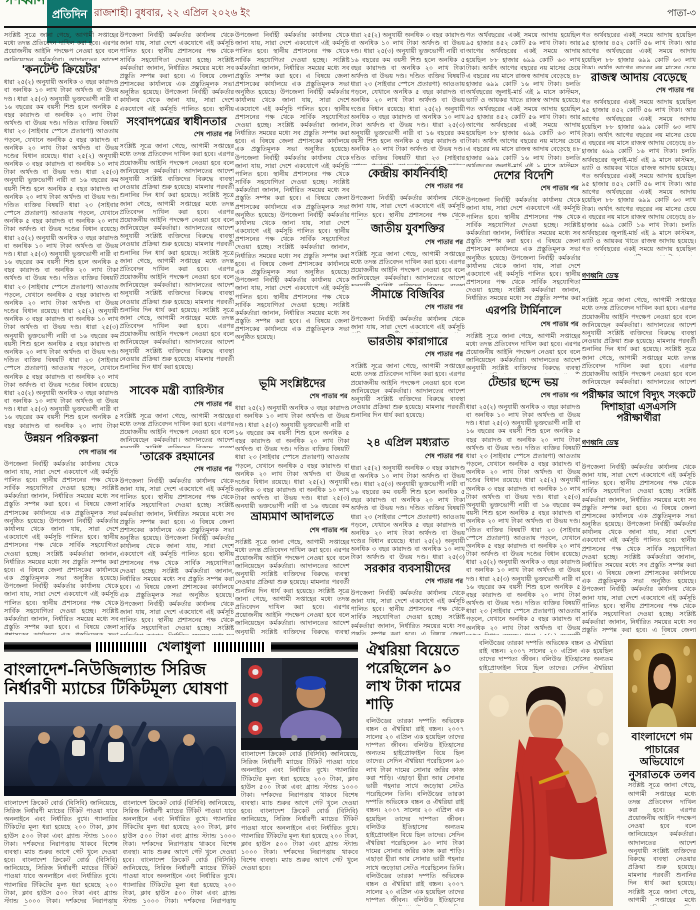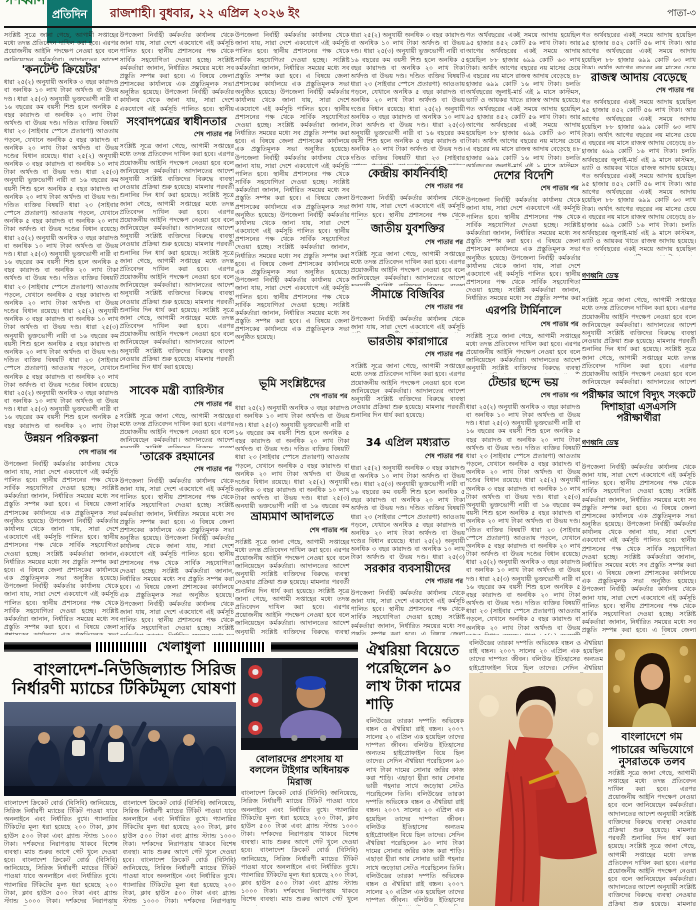--- a/index.html
+++ b/index.html
@@ -7,21 +7,21 @@
   body{background:#e8e6df;font-family:"DejaVu Sans",sans-serif}
   .page{width:700px;height:910px;background:#fcfbf6;padding:2px 4px 4px;display:flex;flex-direction:column;overflow:hidden}
 
   
   .masthead{height:23px;display:flex;align-items:center;flex:0 0 auto}
   .logo{display:flex;flex-direction:column;justify-content:flex-end}
   .logo-tag{width:52px;height:3px;background:repeating-linear-gradient(90deg,#cf2030 0 3px,transparent 3px 5px);margin-bottom:1px}
   .logo-row{display:flex;align-items:flex-start;gap:2px}
   .logo-w1{color:#1c7a32;font-weight:bold;font-size:14px;letter-spacing:-.5px}
   .logo-w2{background:#0f766e;color:#fff;font-weight:bold;font-size:11px;padding:18px 5px}
-  .dateline{font-size:12px;color:#7c1f1f;margin-left:18px;font-weight:bold}
+  .dateline{font-size:10px;color:#7c1f1f;margin-left:2px;font-weight:normal}
   .pageno{margin-left:auto;font-size:9.5px;color:#1c1c1c}
   .rule{height:2px;background:#151515;margin:1px 0 3px;flex:0 0 auto}
 
   
   .cols{display:flex;gap:1px;height:604px;overflow:hidden;flex:0 0 auto}
   .col{flex:1 1 0;display:flex;flex-direction:column;overflow:hidden;min-width:0}
   .fill{font-size:6.3px;line-height:1.3;text-align:justify;color:#2d2b28;overflow:hidden;flex:0 0 auto}
   .grow{flex:1 1 auto}
   .hl{font-size:11px;font-weight:bold;text-align:center;line-height:1.12;color:#0c0c0c;margin:3px 0 0;flex:0 0 auto}
   .hl.small{font-size:10px}
@@ -32,27 +32,27 @@
   .bottom{display:flex;gap:8px;margin-top:4px;flex:1 1 auto;overflow:hidden}
   .sports{width:354px;display:flex;flex-direction:column;overflow:hidden}
   .ent{flex:1;display:flex;flex-direction:column;overflow:hidden}
   .secbar{display:flex;align-items:center;gap:5px;height:16px;margin-bottom:3px;flex:0 0 auto}
   .bar-solid{flex:1;height:10px;background:linear-gradient(180deg,#777,#000 35%,#000 65%,#888)}
   .bar-stripes{width:52px;height:10px;background:repeating-linear-gradient(90deg,#000 0 2px,#fff 2px 4px)}
   .seclabel{font-size:13px;font-weight:bold;color:#0a0a0a;padding:0 4px}
   .sports-body{display:flex;gap:5px;flex:1;overflow:hidden}
   .sports-left{width:232px;display:flex;flex-direction:column;overflow:hidden}
   .sports-right{flex:1;display:flex;flex-direction:column;overflow:hidden}
-  .bighead{font-size:16.5px;font-weight:bold;text-align:right;line-height:1.18;color:#0b0b0b;margin:2px 0 3px}
+  .bighead{font-size:16.5px;font-weight:bold;text-align:left;line-height:1.18;color:#0b0b0b;margin:2px 0 3px}
   .photo{overflow:hidden;flex:0 0 auto;background:#222}
   .photo svg{display:block;width:100%;height:100%}
   .textrow{display:flex;gap:5px;flex:1;overflow:hidden;margin-top:3px}
   .textrow .fill{flex:1 1 0;min-width:0}
   .caphead{font-size:9.5px;font-weight:bold;text-align:center;line-height:1.2;color:#0c0c0c;margin:3px 0 2px;flex:0 0 auto}
-  .ent-body{display:flex;gap:5px;flex:1;overflow:hidden}
+  .ent-body{display:flex;gap:15px;flex:1;overflow:hidden}
   .ent-a{width:98px;display:flex;flex-direction:column;overflow:hidden}
   .ent-b{width:134px;display:flex;flex-direction:column;overflow:hidden}
   .ent-c{flex:1;display:flex;flex-direction:column;overflow:hidden}
   .enthead{font-size:14.5px;font-weight:bold;line-height:1.25;color:#0b0b0b;margin:2px 0 3px;flex:0 0 auto}
   .enthead2{font-size:10.5px;font-weight:bold;text-align:center;line-height:1.2;color:#0c0c0c;margin:3px 0 1px;flex:0 0 auto}
 </style>
 </head>
 <body>
 
 <div class="page">
@@ -111,21 +111,21 @@
       <div class="fill" style="height:26px">উপজেলা নির্বাহী কর্মকর্তার কার্যালয় থেকে জানা যায়, সারা দেশে একযোগে এই কর্মসূচি পালিত হবে। স্থানীয় প্রশাসনের পক্ষ থেকে সার্বিক সহযোগিতা দেওয়া হচ্ছে। সংশ্লিষ্ট কর্মকর্তারা জানান, নির্ধারিত সময়ের মধ্যে সব প্রস্তুতি সম্পন্ন করা হবে। এ বিষয়ে জেলা প্রশাসকের কার্যালয়ে এক প্রস্তুতিমূলক সভা অনুষ্ঠিত হয়েছে।</div>
       <h3 class="hl">জাতীয় যুবশক্তির</h3>
       <div class="cont">শেষ পাতার পর</div>
       <div class="fill" style="height:36px">সংশ্লিষ্ট সূত্রে জানা গেছে, আগামী সপ্তাহের মধ্যে তদন্ত প্রতিবেদন দাখিল করা হবে। এরপর প্রয়োজনীয় আইনি পদক্ষেপ নেওয়া হবে বলে জানিয়েছেন কর্মকর্তারা। আদালতের আদেশ অনুযায়ী সংশ্লিষ্ট ব্যক্তিদের বিরুদ্ধে ব্যবস্থা নেওয়ার প্রক্রিয়া শুরু হয়েছে। মামলার পরবর্তী শুনানির দিন ধার্য করা হয়েছে।</div>
       <h3 class="hl">সীমান্তে বিজিবির</h3>
       <div class="cont">শেষ পাতার পর</div>
       <div class="fill" style="height:18px">উপজেলা নির্বাহী কর্মকর্তার কার্যালয় থেকে জানা যায়, সারা দেশে একযোগে এই কর্মসূচি পালিত হবে। স্থানীয় প্রশাসনের পক্ষ থেকে সার্বিক সহযোগিতা দেওয়া হচ্ছে। সংশ্লিষ্ট কর্মকর্তারা জানান, নির্ধারিত সময়ের মধ্যে সব প্রস্তুতি সম্পন্ন করা হবে। এ বিষয়ে জেলা প্রশাসকের কার্যালয়ে এক প্রস্তুতিমূলক সভা অনুষ্ঠিত হয়েছে।</div>
       <h3 class="hl">ভারতীয় কারাগারে</h3>
       <div class="cont">শেষ পাতার পর</div>
       <div class="fill" style="height:72px">সংশ্লিষ্ট সূত্রে জানা গেছে, আগামী সপ্তাহের মধ্যে তদন্ত প্রতিবেদন দাখিল করা হবে। এরপর প্রয়োজনীয় আইনি পদক্ষেপ নেওয়া হবে বলে জানিয়েছেন কর্মকর্তারা। আদালতের আদেশ অনুযায়ী সংশ্লিষ্ট ব্যক্তিদের বিরুদ্ধে ব্যবস্থা নেওয়ার প্রক্রিয়া শুরু হয়েছে। মামলার পরবর্তী শুনানির দিন ধার্য করা হয়েছে।</div>
-      <h3 class="hl">34 এপ্রিল মধ্যরাত</h3>
+      <h3 class="hl">২৪ এপ্রিল মধ্যরাত</h3>
       <div class="cont">শেষ পাতার পর</div>
       <div class="fill" style="height:96px">ধারা ২৫(২) অনুযায়ী অনধিক ৩ বছর কারাদণ্ড বা অনধিক ১০ লাখ টাকা অর্থদণ্ড বা উভয় দণ্ড। ধারা ২৫(৩) অনুযায়ী ভুক্তভোগী নারী বা ১৬ বছরের কম বয়সী শিশু হলে অনধিক ৫ বছর কারাদণ্ড বা অনধিক ২০ লাখ টাকা অর্থদণ্ড বা উভয় দণ্ড। দণ্ডিত ব্যক্তির বিষয়টি ধারা ২৩ (সাইবার স্পেসে প্রতারণা) আওতায় পড়লে, যেখানে অনধিক ৫ বছর কারাদণ্ড বা অনধিক ২০ লাখ টাকা অর্থদণ্ড বা উভয় দণ্ডের বিধান রয়েছে। ধারা ২৫(২) অনুযায়ী অনধিক ৩ বছর কারাদণ্ড বা অনধিক ১০ লাখ টাকা অর্থদণ্ড বা উভয় দণ্ড। ধারা ২৫(৩) অনুযায়ী ভুক্তভোগী নারী বা ১৬ বছরের কম বয়সী শিশু হলে অনধিক ৫ বছর কারাদণ্ড বা অনধিক ২০ লাখ টাকা অর্থদণ্ড বা উভয় দণ্ড। দণ্ডিত ব্যক্তির বিষয়টি ধারা ২৩ (সাইবার স্পেসে প্রতারণা) আওতায় পড়লে, যেখানে অনধিক ৫ বছর কারাদণ্ড বা অনধিক ২০ লাখ টাকা অর্থদণ্ড বা উভয় দণ্ডের বিধান রয়েছে।</div>
       <h3 class="hl">সরকার ব্যবসায়ীদের</h3>
       <div class="cont">শেষ পাতার পর</div>
       <div class="fill grow">উপজেলা নির্বাহী কর্মকর্তার কার্যালয় থেকে জানা যায়, সারা দেশে একযোগে এই কর্মসূচি পালিত হবে। স্থানীয় প্রশাসনের পক্ষ থেকে সার্বিক সহযোগিতা দেওয়া হচ্ছে। সংশ্লিষ্ট কর্মকর্তারা জানান, নির্ধারিত সময়ের মধ্যে সব প্রস্তুতি সম্পন্ন করা হবে। এ বিষয়ে জেলা প্রশাসকের কার্যালয়ে এক প্রস্তুতিমূলক সভা অনুষ্ঠিত হয়েছে। উপজেলা নির্বাহী কর্মকর্তার কার্যালয় থেকে জানা যায়, সারা দেশে একযোগে এই কর্মসূচি পালিত হবে। স্থানীয় প্রশাসনের পক্ষ থেকে সার্বিক সহযোগিতা দেওয়া হচ্ছে। সংশ্লিষ্ট কর্মকর্তারা জানান, নির্ধারিত সময়ের মধ্যে সব প্রস্তুতি সম্পন্ন করা হবে। এ বিষয়ে জেলা প্রশাসকের কার্যালয়ে এক প্রস্তুতিমূলক সভা অনুষ্ঠিত হয়েছে।</div>
     </div>
 
     <div class="col">
       <div class="fill" style="height:136px">গত অর্থবছরের একই সময়ে আদায় হয়েছিল ৯৫ হাজার ৪৫২ কোটি ৫৬ লাখ টাকা। আর আগের অর্থবছরের একই সময়ে আদায় হয়েছিল ৮৮ হাজার ৬৯৯ কোটি ৬৩ লাখ টাকা। অর্থাৎ আগের বছরের নয় মাসের চেয়ে এ বছরের নয় মাসে রাজস্ব আদায় বেড়েছে ৪৮ হাজার ৬৯৯ কোটি ১৬ লাখ টাকা। চলতি অর্থবছরের জুলাই-মার্চ এই ৯ মাসে কাস্টমস, ভ্যাট ও আয়কর খাতে রাজস্ব আদায় হয়েছে। গত অর্থবছরের একই সময়ে আদায় হয়েছিল ৯৫ হাজার ৪৫২ কোটি ৫৬ লাখ টাকা। আর আগের অর্থবছরের একই সময়ে আদায় হয়েছিল ৮৮ হাজার ৬৯৯ কোটি ৬৩ লাখ টাকা। অর্থাৎ আগের বছরের নয় মাসের চেয়ে এ বছরের নয় মাসে রাজস্ব আদায় বেড়েছে ৪৮ হাজার ৬৯৯ কোটি ১৬ লাখ টাকা। চলতি অর্থবছরের জুলাই-মার্চ এই ৯ মাসে কাস্টমস, ভ্যাট ও আয়কর খাতে রাজস্ব আদায় হয়েছে।</div>
       <h3 class="hl">দেশের বিদেশি</h3>
@@ -226,21 +226,20 @@
               <circle cx="68" cy="36" r="14" fill="#bd8a5f"></circle>
               <path d="M53 32 q15 -14 30 0 l-2 -8 q-13 -10 -26 0 z" fill="#1e3fae"></path>
               <ellipse cx="68" cy="25" rx="15" ry="7" fill="#1e3fae"></ellipse>
               <rect y="80" width="114" height="12" fill="#12151c"></rect>
               <g fill="#9a9a9a">
                   <circle cx="52" cy="80" r="3"></circle>
                   <circle cx="80" cy="80" r="3"></circle>
                 </g>
             </svg>
           </div>
-          <h3 class="caphead">বোলারদের প্রশংসায় যা বললেন টাইগার অধিনায়ক মিরাজ</h3>
           <div class="fill grow">বাংলাদেশ ক্রিকেট বোর্ড (বিসিবি) জানিয়েছে, সিরিজ নির্ধারণী ম্যাচের টিকিট পাওয়া যাবে অনলাইনে এবং নির্ধারিত বুথে। গ্যালারির টিকিটের মূল্য ধরা হয়েছে ২০০ টাকা, ক্লাব হাউস ৫০০ টাকা এবং গ্র্যান্ড স্ট্যান্ড ১০০০ টাকা। দর্শকদের নিরাপত্তায় থাকবে বিশেষ ব্যবস্থা। ম্যাচ শুরুর আগে গেট খুলে দেওয়া হবে। বাংলাদেশ ক্রিকেট বোর্ড (বিসিবি) জানিয়েছে, সিরিজ নির্ধারণী ম্যাচের টিকিট পাওয়া যাবে অনলাইনে এবং নির্ধারিত বুথে। গ্যালারির টিকিটের মূল্য ধরা হয়েছে ২০০ টাকা, ক্লাব হাউস ৫০০ টাকা এবং গ্র্যান্ড স্ট্যান্ড ১০০০ টাকা। দর্শকদের নিরাপত্তায় থাকবে বিশেষ ব্যবস্থা। ম্যাচ শুরুর আগে গেট খুলে দেওয়া হবে।</div>
         </div>
       </div>
     </section>
 
     <section class="ent">
       <div class="ent-body">
         <div class="ent-a">
           <h2 class="enthead">ঐশ্বরিয়া বিয়েতে পরেছিলেন ৯০ লাখ টাকা দামের শাড়ি</h2>
           <div class="fill grow">বলিউডের তারকা দম্পতি অভিষেক বচ্চন ও ঐশ্বরিয়া রাই বচ্চন। ২০০৭ সালের ২০ এপ্রিল এক হয়েছিল তাদের দাম্পত্য জীবন। বলিউড ইতিহাসের অন্যতম হাইপ্রোফাইল বিয়ে ছিল তাদের। সেদিন ঐশ্বরিয়া পরেছিলেন ৯০ লাখ টাকা দামের সোনার জরির কাজ করা শাড়ি। এছাড়া হীরা আর সোনার ভারী গহনার সাথে জড়োয়া সেটও পরেছিলেন তিনি। বলিউডের তারকা দম্পতি অভিষেক বচ্চন ও ঐশ্বরিয়া রাই বচ্চন। ২০০৭ সালের ২০ এপ্রিল এক হয়েছিল তাদের দাম্পত্য জীবন। বলিউড ইতিহাসের অন্যতম হাইপ্রোফাইল বিয়ে ছিল তাদের। সেদিন ঐশ্বরিয়া পরেছিলেন ৯০ লাখ টাকা দামের সোনার জরির কাজ করা শাড়ি। এছাড়া হীরা আর সোনার ভারী গহনার সাথে জড়োয়া সেটও পরেছিলেন তিনি। বলিউডের তারকা দম্পতি অভিষেক বচ্চন ও ঐশ্বরিয়া রাই বচ্চন। ২০০৭ সালের ২০ এপ্রিল এক হয়েছিল তাদের দাম্পত্য জীবন। বলিউড ইতিহাসের অন্যতম হাইপ্রোফাইল বিয়ে ছিল তাদের। সেদিন ঐশ্বরিয়া পরেছিলেন ৯০ লাখ টাকা দামের সোনার জরির কাজ করা শাড়ি। এছাড়া হীরা আর সোনার ভারী গহনার সাথে জড়োয়া সেটও পরেছিলেন তিনি।</div>

